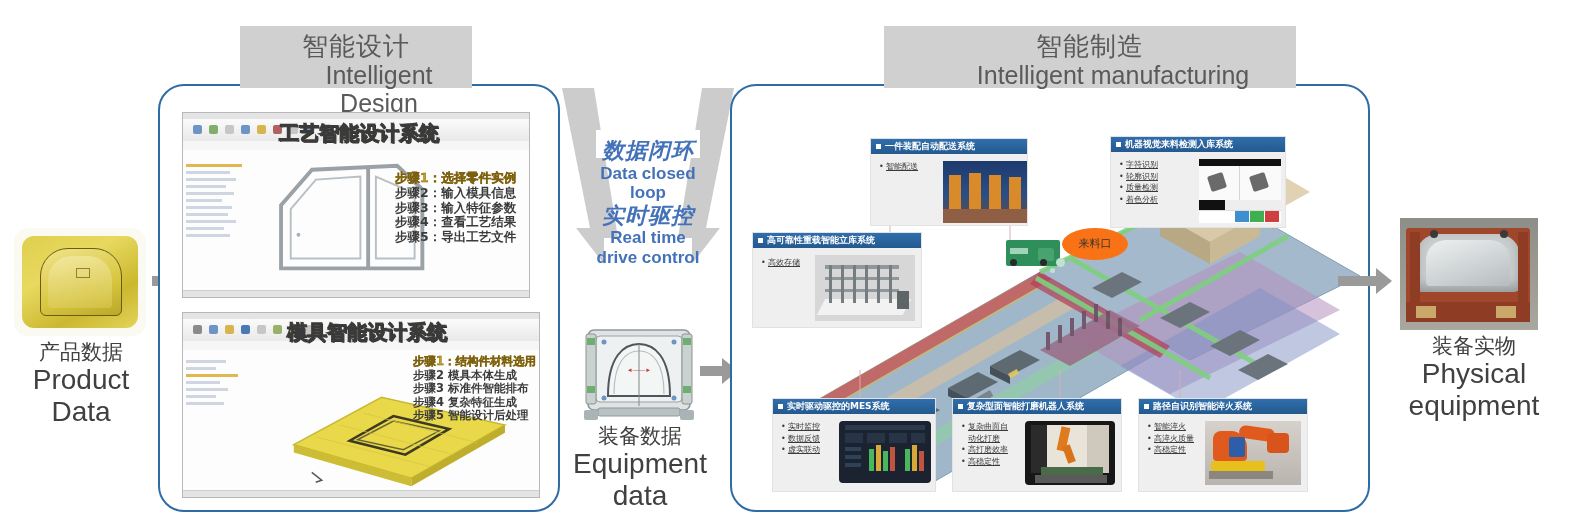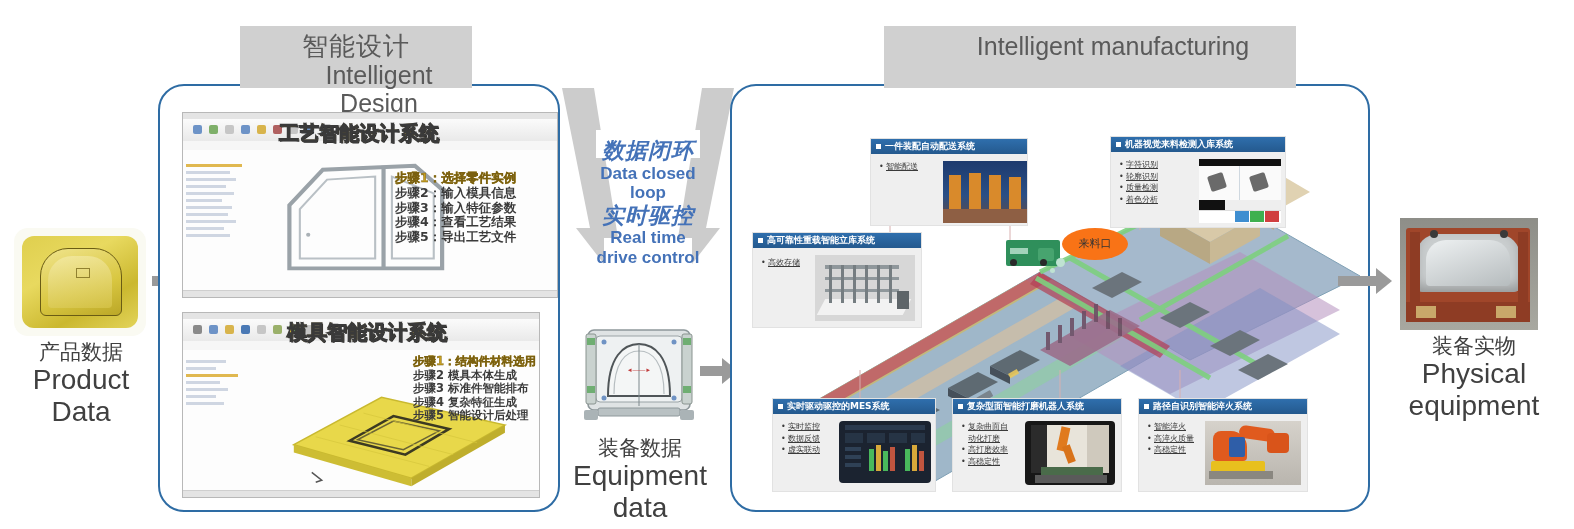--- a/index.html
+++ b/index.html
@@ -103,21 +103,21 @@
     <div class="head" style="left:20px;top:0;"></div>
   </div>
 
   <div class="panel" style="left:158px;top:84px;width:402px;height:428px;"></div>
 
   <div class="banner" style="left:240px;top:26px;width:232px;height:62px;">
     <div class="t-cn cn">智能设计</div>
     <div class="t-en">Intelligent Design</div>
   </div>
 
-  <div class="app" style="left:182px;top:112px;width:376px;height:186px;">
+  <div class="app" style="left:182px;top:112px;width:348px;height:186px;">
     <div class="topbar"></div>
     <div class="ribbon">
       <i style="left:10px;background:#6d93c7;"></i>
         <i style="left:26px;background:#7fb06a;"></i>
       <i style="left:42px;background:#c6c6c6;"></i>
         <i style="left:58px;background:#6d93c7;"></i>
       <i style="left:74px;background:#d8b44c;"></i>
         <i style="left:90px;background:#b06060;"></i>
       <i style="left:106px;background:#c6c6c6;"></i>
         <i style="left:122px;background:#6d93c7;"></i>
@@ -249,33 +249,34 @@
           <circle cx="26" cy="76" r="2.5"></circle>
           <circle cx="96" cy="76" r="2.5"></circle>
         </g>
       <rect x="20" y="86" width="82" height="8" rx="2" fill="#b9c1c3" stroke="#8e989b" stroke-width="1"></rect>
       <text x="61" y="50" font-size="6" fill="#c03a3a" text-anchor="middle" font-family="Liberation Sans">◄───►</text>
       <rect x="6" y="88" width="14" height="10" rx="2" fill="#aab3b6"></rect>
       <rect x="102" y="88" width="14" height="10" rx="2" fill="#aab3b6"></rect>
     </svg>
   </div>
 
-  <div class="caption" style="left:554px;top:436px;width:172px;">
+  <div class="caption" style="left:554px;top:424px;width:172px;">
     <div class="c-cn cn">装备数据</div>
     <div class="c-en">Equipment data</div>
   </div>
 
   <div class="harrow" style="left:700px;top:358px;width:38px;height:26px;">
     <div class="shaft" style="left:0;top:8px;width:24px;height:10px;"></div>
     <div class="head" style="left:22px;top:0;"></div>
   </div>
 
   <div class="panel" style="left:730px;top:84px;width:640px;height:428px;"></div>
 
   <div class="banner" style="left:884px;top:26px;width:412px;height:62px;">
+    <div class="t-cn cn">智能制造</div>
     <div class="t-en">Intelligent manufacturing</div>
   </div>
 
   <div class="iso" style="left:740px;top:160px;width:620px;height:330px;">
     <svg width="620" height="330" viewBox="0 0 620 330">
 
       <polygon points="60,250 300,112 430,186 190,324" fill="#9fb7c9" stroke="#7fa0b5" stroke-width="1"></polygon>
       <polygon points="70,244 286,120 300,128 84,252" fill="#c9b86f" opacity=".85"></polygon>
       <polygon points="104,262 320,138 336,147 120,271" fill="#d7bfa0" opacity=".7"></polygon>
       <polygon points="60,250 300,112 312,119 72,257" fill="#c05a66" opacity=".85"></polygon>

